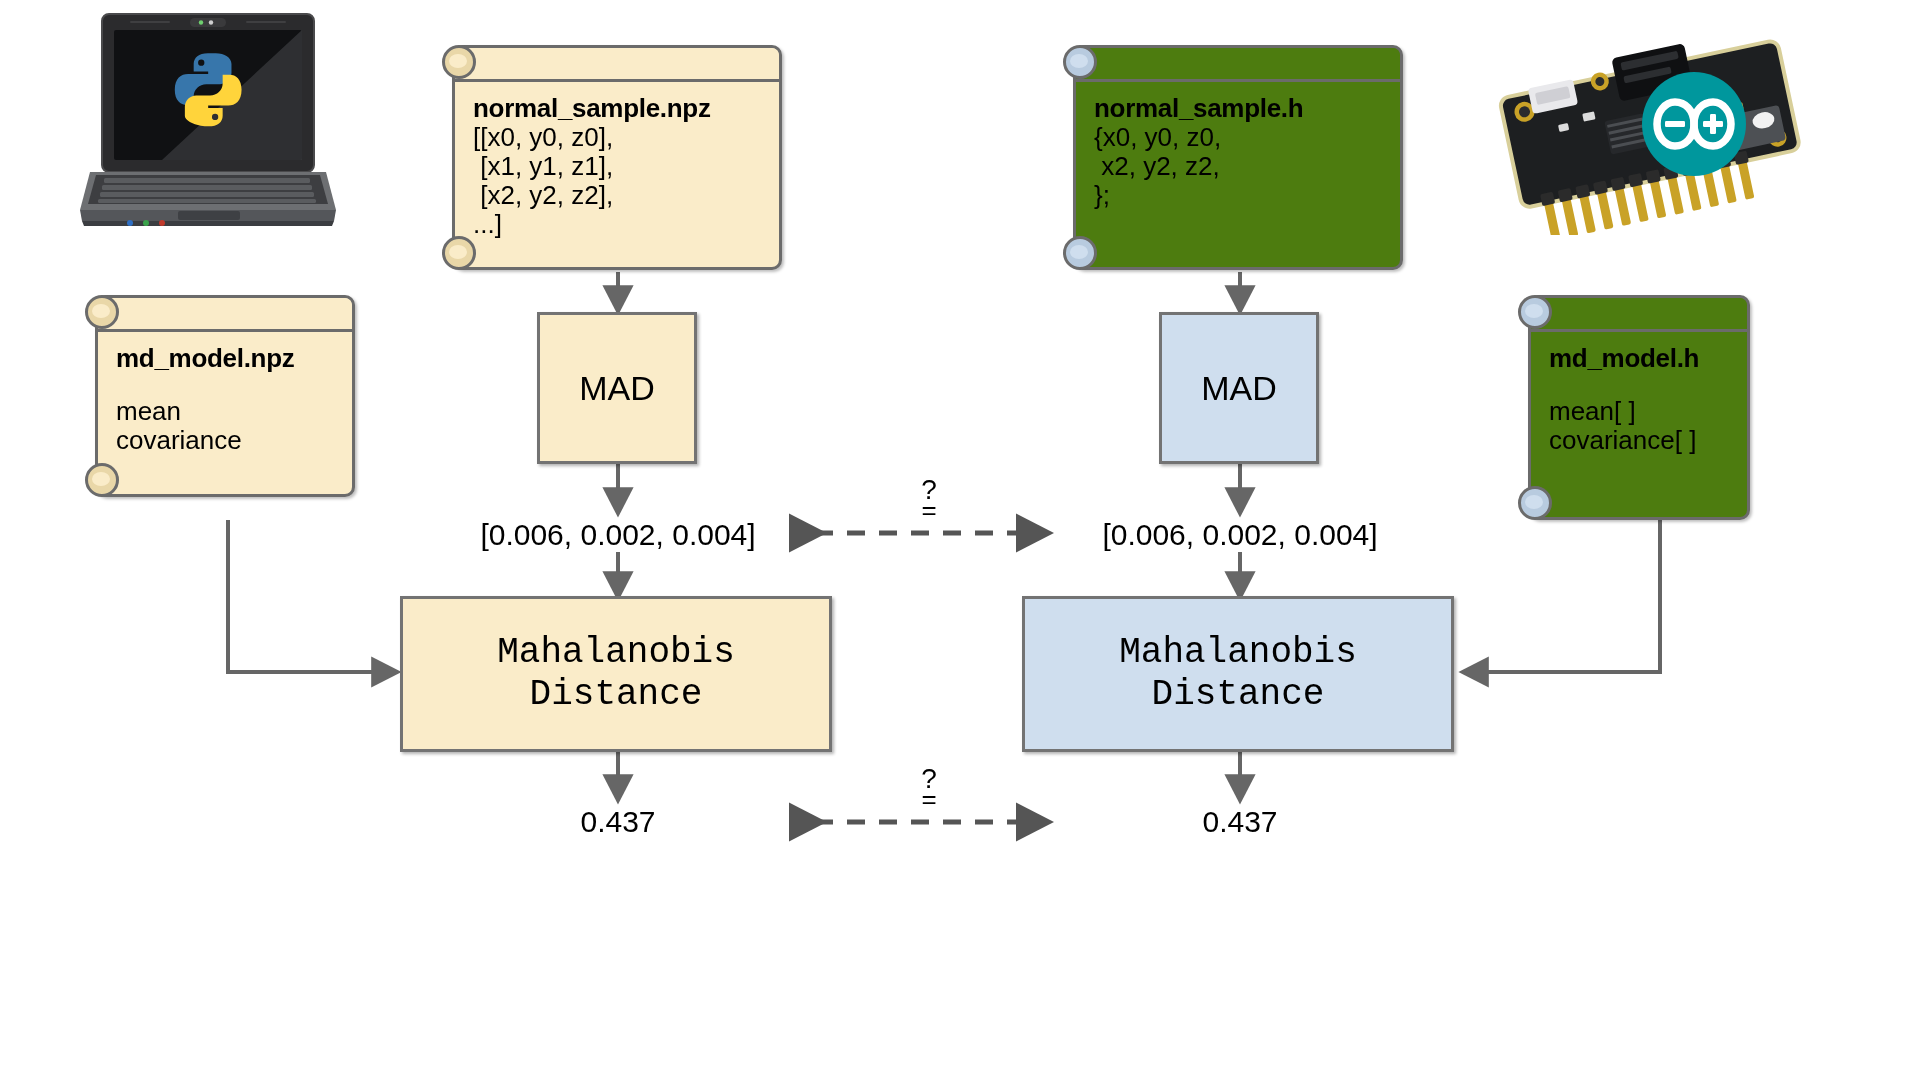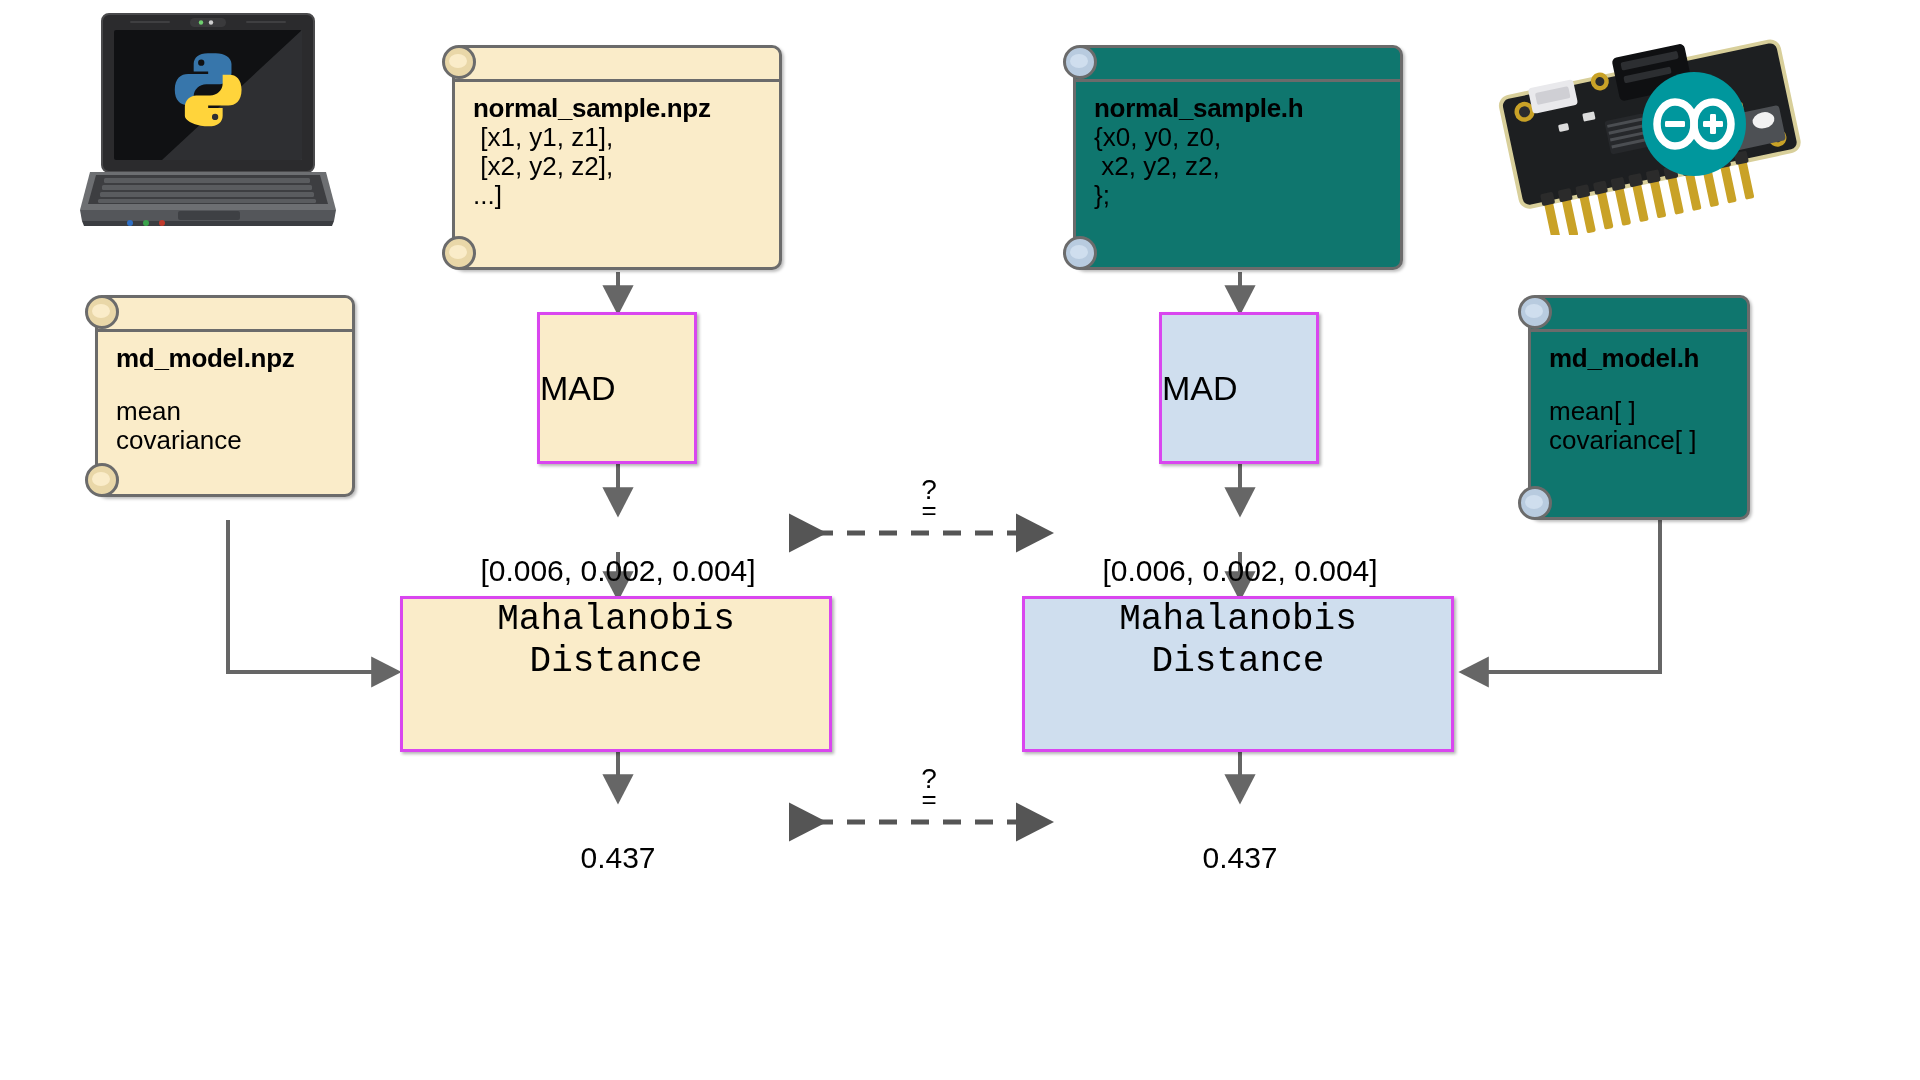--- a/index.html
+++ b/index.html
@@ -76,48 +76,47 @@
     white-space: pre;
   }
   .note .spacer { height: 24px; }
 
   
   .note.yellow, .note.yellow .note-top { background: #faecc9; }
   .note.yellow .curl { background: #e9d7a8; }
   .note.yellow .curl::after { background: #faecc9; }
 
   
-  .note.blue, .note.blue .note-top { background: #0f766e; }
+  .note.blue, .note.blue .note-top { background: #4d7c0f; }
   .note.blue .curl { background: #b8cbdf; }
   .note.blue .curl::after { background: #cfdeee; }
 
   
   .pbox {
     position: absolute;
     box-sizing: border-box;
-    border: 3px solid #d946ef;
+    border: 3px solid #737373;
     display: flex;
     align-items: center;
-    justify-content: flex-start;
+    justify-content: center;
     text-align: center;
     line-height: 1.18;
     box-shadow: 2px 2px 3px rgba(0,0,0,0.3);
   }
   .pbox.yellow { background: #faecc9; }
   .pbox.blue { background: #cfdeee; }
   .pbox.mad { font-size: 34px; }
   .pbox.md { font-size: 36px; font-family: Liberation Mono, monospace; }
 
   
   .vlabel {
     position: absolute;
     font-size: 30px;
     white-space: nowrap;
     text-align: center;
-    margin-top: 36px;
   }
 
   
   .qeq {
     position: absolute;
     text-align: center;
     line-height: 0.92;
     color: #000;
   }
   .qeq .q { font-size: 28px; display: block; }
@@ -329,20 +328,21 @@
       </g>
     </svg>
   </div>
 
   <div class="note yellow" style="left:452px; top:45px; width:330px; height:225px;">
     <div class="note-top"></div>
     <div class="curl tl"></div>
     <div class="curl bl"></div>
     <div class="note-body">
       <div class="title">normal_sample.npz</div>
+      <div class="line">[[x0, y0, z0],</div>
       <div class="line"> [x1, y1, z1],</div>
       <div class="line"> [x2, y2, z2],</div>
       <div class="line">...]</div>
     </div>
   </div>
 
   <div class="note blue" style="left:1073px; top:45px; width:330px; height:225px;">
     <div class="note-top"></div>
     <div class="curl tl"></div>
     <div class="curl bl"></div>

